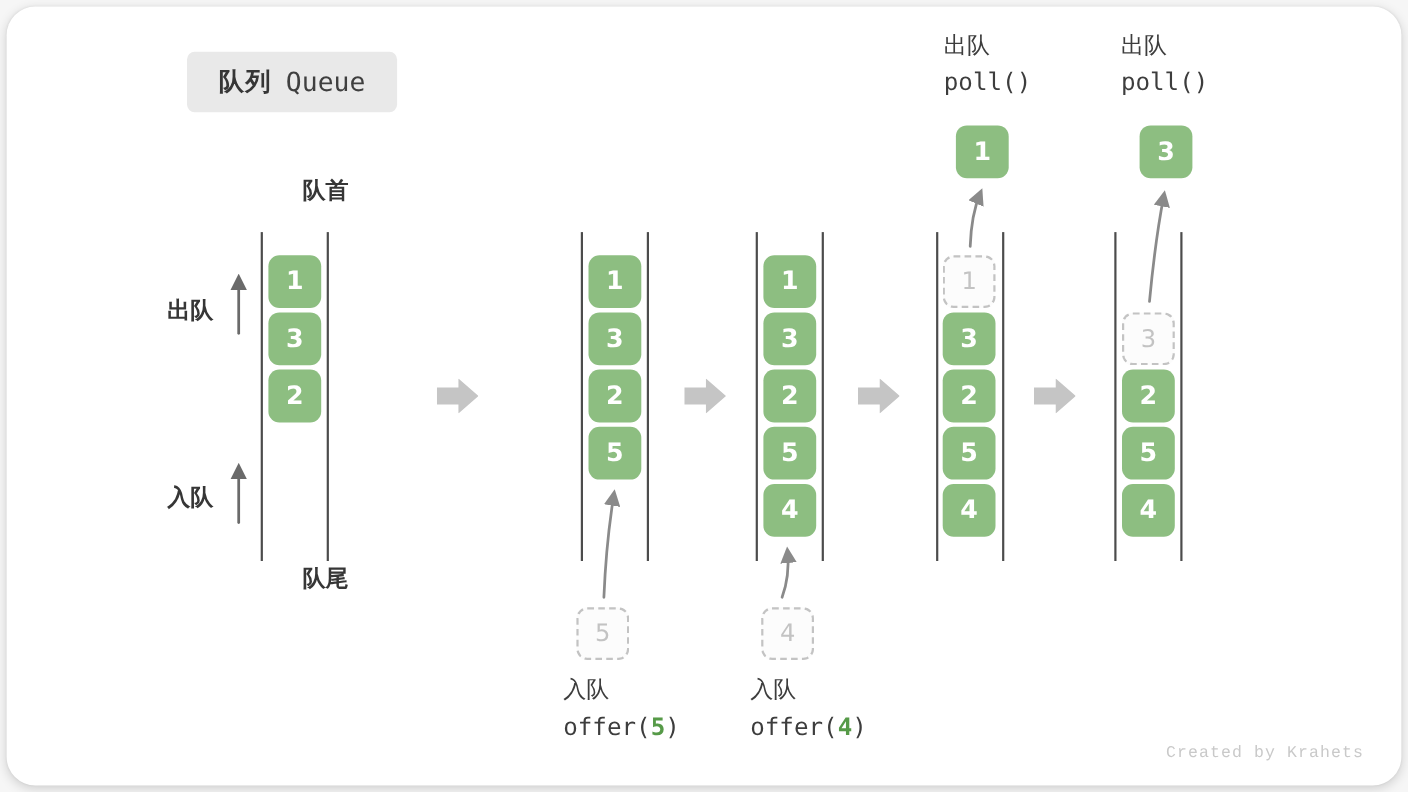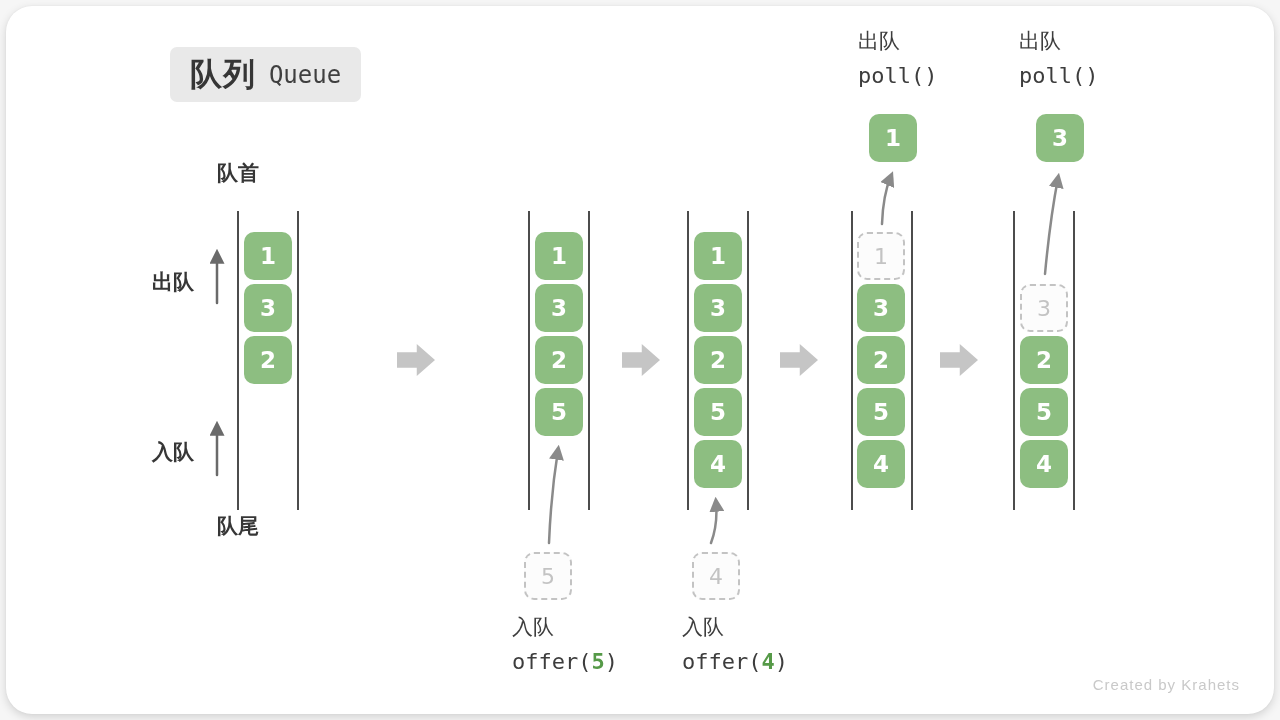--- a/index.html
+++ b/index.html
@@ -12,25 +12,25 @@
     position:absolute;left:6px;top:6px;width:1268px;height:708px;
     background:#ffffff;border-radius:26px;
     box-shadow:0 3px 10px rgba(0,0,0,.15), 0 0 2px rgba(0,0,0,.05);
   }
   .abs{position:absolute;}
   .title-box{
     position:absolute;left:170px;top:47px;width:191px;height:55px;
     background:var(--title_bg);border-radius:7px;
     display:flex;align-items:center;justify-content:center;gap:13px;
   }
-  .title-zh{font-size:32px;font-weight:bold;color:var(--text_dark);letter-spacing:1px;}
+  .title-zh{font-size:23px;font-weight:bold;color:var(--text_dark);letter-spacing:1px;}
   .title-en{font-size:24px;font-family:"DejaVu Sans Mono","Liberation Mono",monospace;color:#3f3f3f;}
 
   .zh-label{font-size:21px;font-weight:bold;color:var(--text_dark);}
-  .zh-label.center{width:100px;text-align:left;}
+  .zh-label.center{width:100px;text-align:right;}
 
   .col-line{position:absolute;top:211px;height:299px;width:2px;background:var(--line_color);}
 
   .cell{
     position:absolute;width:48px;height:48px;border-radius:10px;
     display:flex;align-items:center;justify-content:center;box-sizing:border-box;
   }
   .cell.solid{
     background:var(--box_green);color:#ffffff;
     font-size:23px;font-weight:bold;
@@ -54,21 +54,21 @@
   }
 
   svg.overlay{position:absolute;left:0;top:0;width:1280px;height:720px;pointer-events:none;}
   .curve{fill:none;stroke:var(--curve_gray);stroke-width:2.5;stroke-linecap:round;}
   .side-arrow{fill:none;stroke:#6a6a6a;stroke-width:2.5;stroke-linecap:round;}
   .arrowhead{fill:var(--curve_gray);}
   .arrowhead-dark{fill:#6a6a6a;}
 
   .watermark{
     position:absolute;left:1040px;top:676px;width:200px;text-align:right;
-    font-family:Liberation Sans, sans-serif;
+    font-family:Liberation Mono, monospace;
     font-size:15px;color:var(--watermark_gray);letter-spacing:1px;
   }
 </style>
 </head>
 <body>
 
 <div class="card"></div>
 
 <div class="title-box">
   <span class="title-zh">队列</span>

